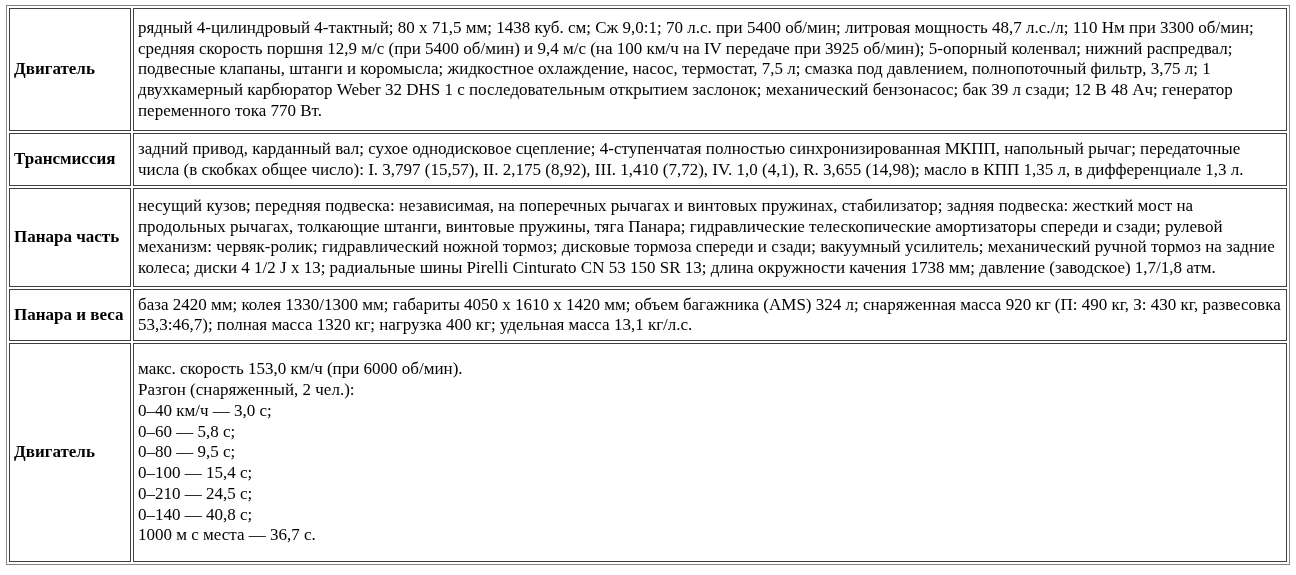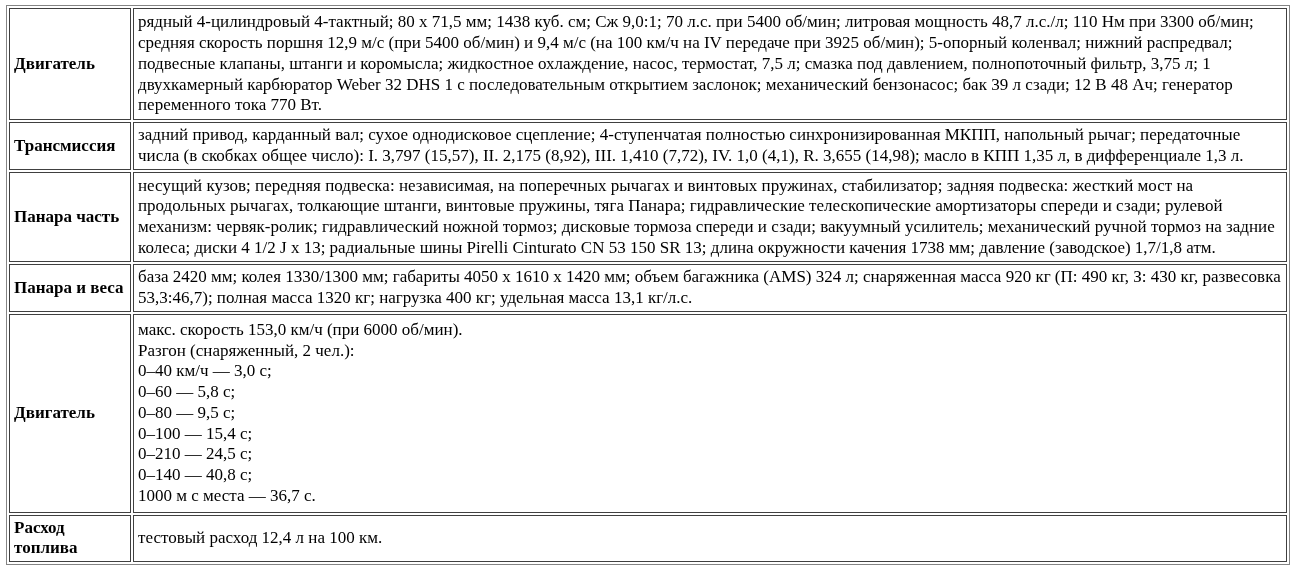--- a/index.html
+++ b/index.html
@@ -71,19 +71,15 @@
         <td class="row-value">макс. скорость 153,0 км/ч (при 6000 об/мин).
 Разгон (снаряженный, 2 чел.):
 0–40 км/ч — 3,0 с;
 0–60 — 5,8 с;
 0–80 — 9,5 с;
 0–100 — 15,4 с;
 0–210 — 24,5 с;
 0–140 — 40,8 с;
 1000 м с места — 36,7 с.</td>
       </tr>
-      <tr>
-        <td class="row-label">Расход топлива</td>
-        <td class="row-value">тестовый расход 12,4 л на 100 км.</td>
-      </tr>
     </tbody>
   </table>
 </div>
 
 </body></html>

